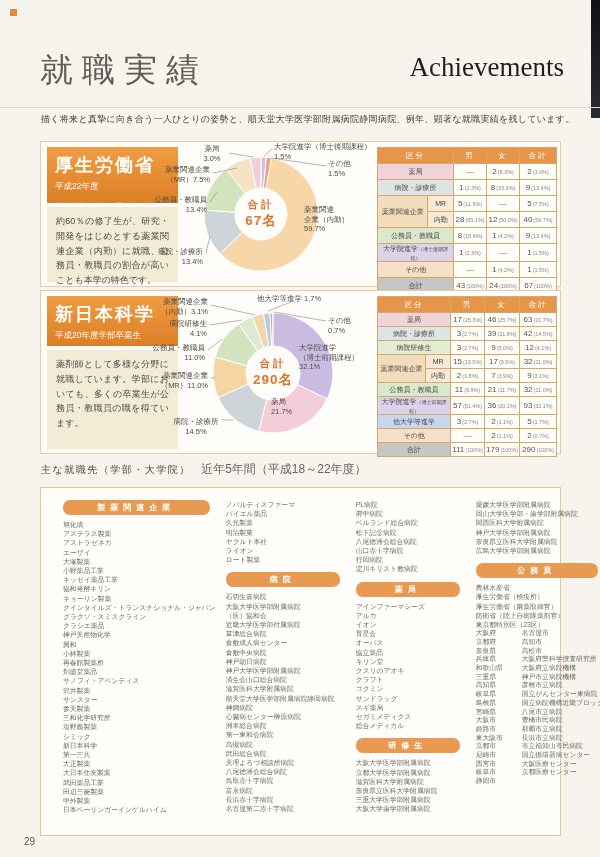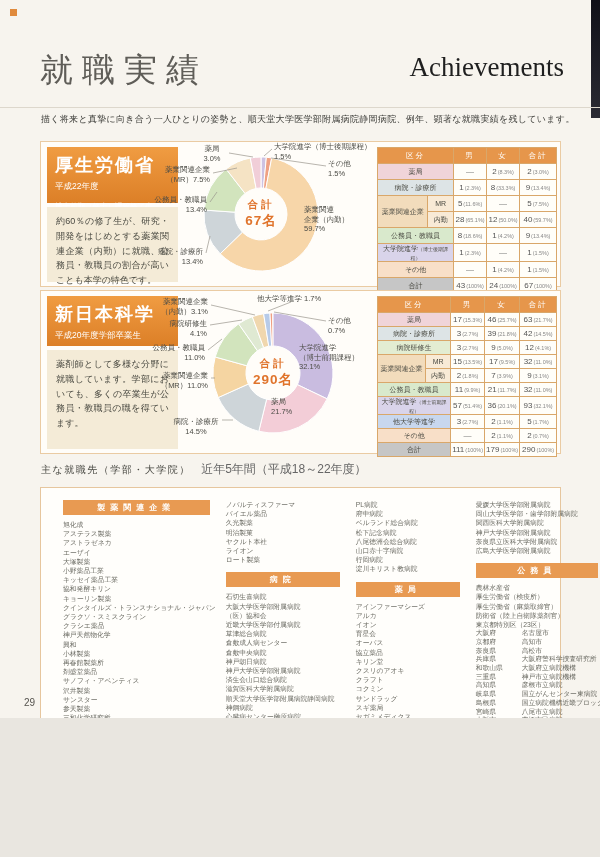--- a/index.html
+++ b/index.html
@@ -1,16 +1,16 @@
 <!DOCTYPE html>
 <html><head>
 <meta charset="utf-8">
 <style>
   html,body{margin:0;padding:0;background:#e9e6e0;}
-  .page{position:relative;width:600px;height:718px;background:#f7f4ee;overflow:hidden;
+  .page{position:relative;width:600px;height:857px;background:#f7f4ee;overflow:hidden;
         font-family:"Liberation Sans","DejaVu Sans",sans-serif;color:#444;}
   .corner-square{position:absolute;left:10px;top:9px;width:7px;height:7px;background:#e08a3c;}
   .edge-band{position:absolute;right:0;top:0;width:9px;height:118px;background:linear-gradient(180deg,#101018,#2a2a33);}
   .title-jp{position:absolute;left:40px;top:48px;font-family:"Liberation Serif","DejaVu Serif",serif;
         font-size:33px;font-weight:500;color:#5f5d58;letter-spacing:9px;margin:0;}
   .title-en{position:absolute;right:36px;top:52px;font-family:"Liberation Serif","DejaVu Serif",serif;
         font-size:27px;color:#1f1f1f;}
   .rule{position:absolute;left:0;right:0;top:107px;height:1px;background:#ddd7cc;}
   .subtitle{position:absolute;left:41px;top:113px;font-size:9px;color:#3e3e3a;letter-spacing:0.3px;margin:0;}
 
@@ -55,21 +55,21 @@
   .graytotal{background:#c6c6c6;}
 
   .emp-heading{position:absolute;left:41px;top:459px;}
   .emp-h-main{font-size:10px;color:#4a4a44;letter-spacing:1.5px;}
   .emp-h-note{font-size:12px;color:#666;margin-left:6px;}
   .emp-box{position:absolute;left:40px;top:487px;width:521px;height:349px;background:#fffefb;
         border:1px solid #e6c69e;box-sizing:border-box;display:flex;padding:12px 8px 0 22px;}
   .emp-col{box-sizing:border-box;padding-right:10px;}
   .emp-col1{flex:0 0 146px;} .emp-col2{flex:0 0 130px;} .emp-col3{flex:0 0 120px;} .emp-col4{flex:1;}
   .emp-cat{background:#e89a52;color:#fff;font-size:8px;text-align:center;padding:2px 0;
-        margin:8px 6px 5px 0;letter-spacing:5px;font-weight:bold;}
+        margin:8px 6px 5px 0;letter-spacing:5px;font-weight:bold;border-radius:7px;}
   .emp-block:first-child .emp-cat{margin-top:0;}
   .emp-item{font-size:6.8px;line-height:9.2px;color:#6b6b63;white-space:nowrap;}
   .emp-pair{display:flex;font-size:6.8px;line-height:8.7px;color:#6b6b63;}
   .emp-pair .l{width:46px;flex:0 0 46px;}
   .emp-pair .r{flex:1;white-space:nowrap;}
   .pageno{position:absolute;left:24px;bottom:10px;font-size:10px;color:#55534e;}
 </style>
 </head>
 <body>
 

